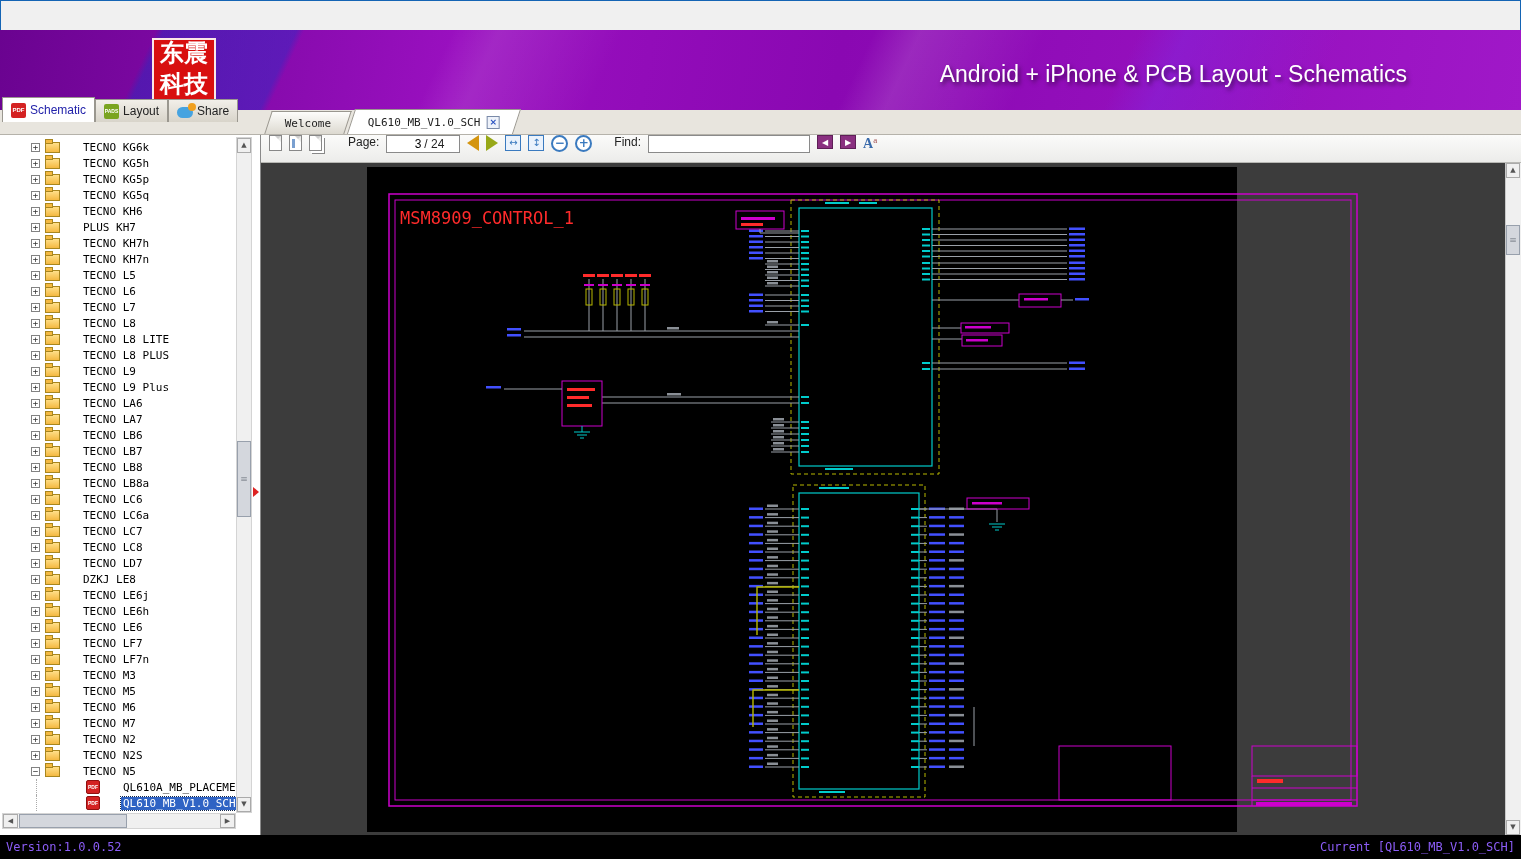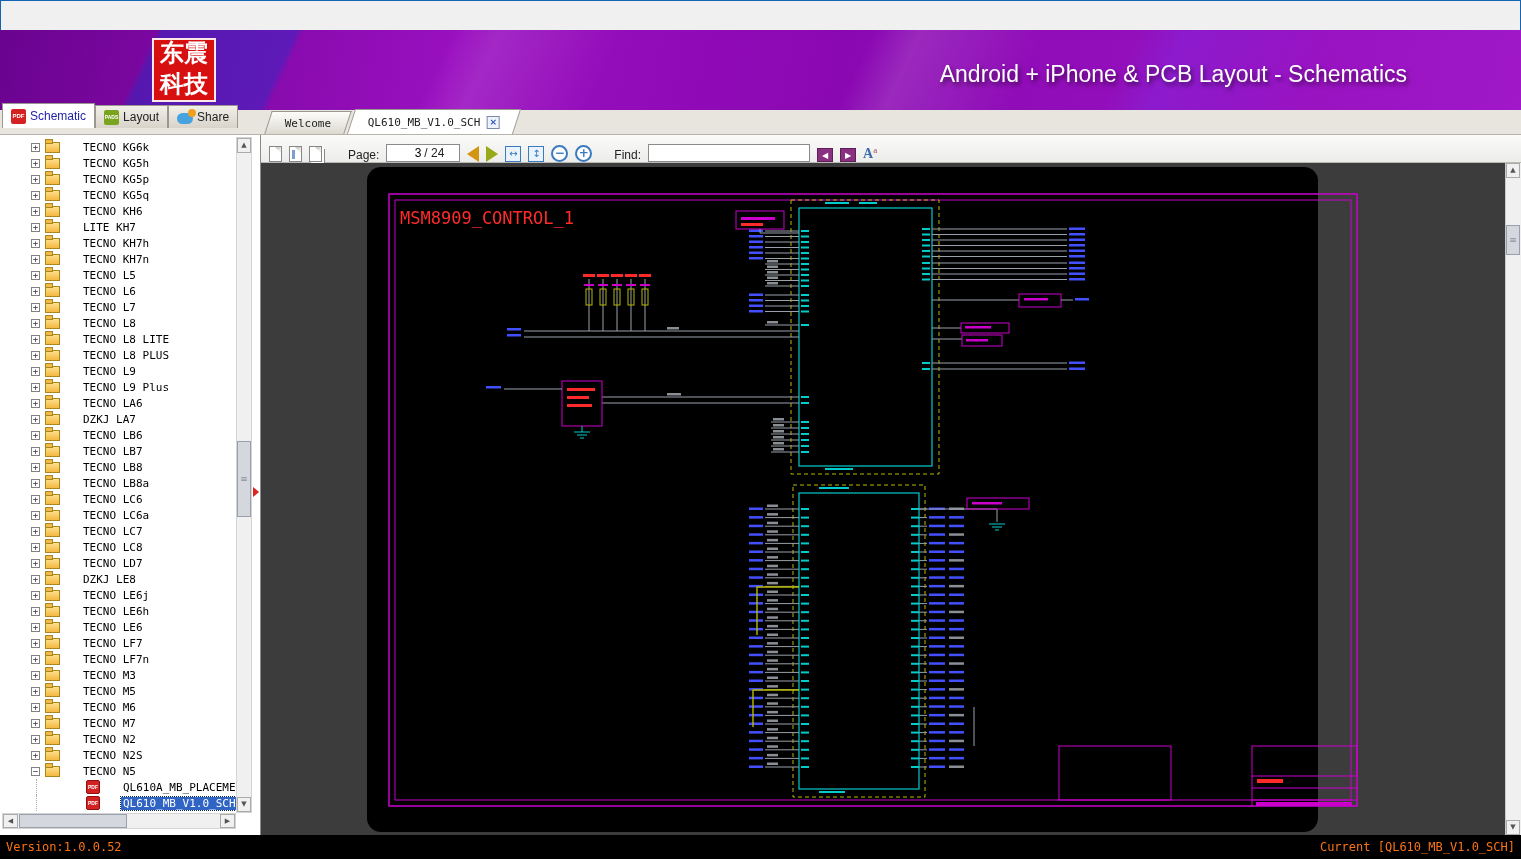--- a/index.html
+++ b/index.html
@@ -31,40 +31,40 @@
     text-align:center;font-weight:bold;font-size:24px;line-height:31px;font-family:"DejaVu Sans",sans-serif;
     box-shadow:inset 0 0 0 2px rgba(255,255,255,.9),inset 0 0 0 4px #d80f0f;}
   .logo span{display:block;}
   .brand{position:absolute;left:232px;top:50%;transform:translateY(-50%);font-size:37px;font-weight:bold;color:#fff;
     letter-spacing:1px;text-shadow:2px 3px 4px rgba(0,0,0,.55);}
   .tagline{position:absolute;right:114px;top:50%;transform:translateY(-50%);font-size:23px;color:#fff;
     text-shadow:2px 3px 4px rgba(0,0,0,.55);}
 
   
   .tabsrow{position:absolute;left:0;top:110px;width:100%;height:25px;background:#e8e5de;border-bottom:1px solid #b5b2aa;}
-  .tooltabs{position:absolute;left:2px;bottom:6px;display:flex;align-items:flex-end;}
+  .tooltabs{position:absolute;left:2px;bottom:12px;display:flex;align-items:flex-end;}
   .ttab{display:flex;align-items:center;gap:4px;padding:0 8px;height:23px;border:1px solid #9a978f;border-bottom:none;
     background:linear-gradient(#f2efe9,#d8d4ca);font-size:12px;color:#222;cursor:default;}
   .ttab.active{background:#fff;height:25px;color:#2222aa;}
   .ico-pdf{display:inline-block;width:15px;height:15px;background:#d42222;color:#fff;font:bold 6px/15px "Liberation Sans",sans-serif;text-align:center;border-radius:2px;}
   .ico-pads{display:inline-block;width:15px;height:15px;background:#7aa420;color:#fff;font:bold 5px/15px "Liberation Sans",sans-serif;text-align:center;border-radius:2px;}
   .ico-share{display:inline-block;width:16px;height:11px;background:#46a3e0;border-radius:6px;position:relative;margin-top:2px;}
   .ico-share::after{content:"";position:absolute;right:-3px;top:-4px;width:8px;height:8px;background:#f0a020;border-radius:50%;}
   .doctabs{position:absolute;left:268px;bottom:0;display:flex;gap:3px;align-items:flex-end;}
   .dtab{position:relative;display:flex;align-items:center;gap:6px;height:23px;padding:0 16px;
     background:linear-gradient(#fdfdfb,#dcd9d0);border:1px solid #9a978f;border-bottom:none;transform:skewX(-18deg);
     font-family:"DejaVu Sans Mono",monospace;font-size:11px;color:#222;}
   .dtab>*{transform:skewX(18deg);}
   .dtab.active{background:#fff;height:25px;}
   .dclose{width:13px;height:13px;background:#eef2fa;border:1px solid #7a8aa8;color:#2a52c0;font:bold 9px/11px "DejaVu Sans",sans-serif;text-align:center;}
   .dclose::before{content:"×";}
 
   
   .toolbar{position:absolute;left:261px;top:135px;width:1260px;height:28px;background:linear-gradient(#fbfbfa,#ececea);
-    border-bottom:1px solid #b8b8b4;display:flex;align-items:flex-end;gap:7px;padding:0 8px;font-size:12px;color:#222;}
+    border-bottom:1px solid #b8b8b4;display:flex;align-items:flex-start;gap:7px;padding:0 8px;font-size:12px;color:#222;}
   .pgico{width:13px;height:16px;background:#fff;border:1px solid #888;position:relative;flex:none;}
   .pgico::before{content:"";position:absolute;right:0;top:0;border:3px solid;border-color:#cfcfcf #ececea transparent transparent;}
   .pgico.p2::after{content:"";position:absolute;left:2px;top:3px;width:3px;height:9px;background:#7aa0d0;}
   .pgico.p3{box-shadow:2px 2px 0 #fff,3px 3px 0 #888;margin-right:4px;}
   .lab{flex:none;}
   .pagebox{display:flex;align-items:center;background:#fff;border:1px solid #8a8a8a;height:18px;padding:0 4px;width:74px;flex:none;}
   .pagebox input{width:30px;border:none;outline:none;text-align:right;font:12px "Liberation Sans",sans-serif;background:transparent;padding:0;}
   .pagebox .tot{margin-left:3px;}
   .navarr{width:0;height:0;flex:none;}
   .navarr.prev{border-top:8px solid transparent;border-bottom:8px solid transparent;border-right:12px solid #d49510;}
@@ -103,27 +103,27 @@
   .vthumb::before{content:"≡";display:block;text-align:center;color:#8a8f98;font:9px/1 "DejaVu Sans",sans-serif;position:relative;top:50%;transform:translateY(-50%);}
   .tree-vscroll .vthumb{top:303px;height:76px;}
   .tree-hscroll{position:absolute;left:2px;top:678px;width:234px;height:16px;background:#f0f0f0;border:1px solid #d4d4d4;}
   .harr{position:absolute;top:0;width:15px;height:14px;background:#f0f0f0;border:1px solid #aaa;font:7px/13px "DejaVu Sans",sans-serif;text-align:center;color:#555;}
   .harr.left{left:0;} .harr.right{right:0;}
   .hthumb{position:absolute;left:16px;top:0;width:108px;height:14px;background:#d4d7dd;border:1px solid #98a0ac;}
   .split-marker{position:absolute;left:253px;top:352px;width:0;height:0;border-left:6px solid #d22;border-top:5px solid transparent;border-bottom:5px solid transparent;}
 
   
   .viewer{position:absolute;left:261px;top:163px;width:1244px;height:672px;background:#3c3c3c;overflow:hidden;}
-  .page{position:absolute;left:106px;top:4px;width:951px;height:665px;background:#000;border-radius:14px;}
+  .page{position:absolute;left:106px;top:4px;width:870px;height:665px;background:#000;}
   .page svg{display:block;}
   .main-vscroll{position:absolute;left:1505px;top:163px;width:16px;height:672px;background:#f0f0f0;border-left:1px solid #c8c8c8;}
   .main-vscroll .vthumb{top:62px;height:30px;}
 
   
-  .statusbar{position:absolute;left:0;top:835px;width:100%;height:24px;background:#000;color:#f97316;
+  .statusbar{position:absolute;left:0;top:835px;width:100%;height:24px;background:#000;color:#8b5cf6;
     font-family:"DejaVu Sans Mono",monospace;font-size:12px;display:flex;align-items:center;justify-content:space-between;padding:0 6px;}
 </style>
 </head>
 <body>
 
 <div class="window">
 
 
   <div class="banner">
     <div class="logo">
@@ -206,21 +206,21 @@
           <span class="tlabel">TECNO KG5q</span>
         </div>
         <div class="trow">
           <span class="ebox">+</span>
           <span class="fico"></span>
           <span class="tlabel">TECNO KH6</span>
         </div>
         <div class="trow">
           <span class="ebox">+</span>
           <span class="fico"></span>
-          <span class="tlabel">LITE KH7</span>
+          <span class="tlabel">PLUS KH7</span>
         </div>
         <div class="trow">
           <span class="ebox">+</span>
           <span class="fico"></span>
           <span class="tlabel">TECNO KH7h</span>
         </div>
         <div class="trow">
           <span class="ebox">+</span>
           <span class="fico"></span>
           <span class="tlabel">TECNO KH7n</span>
@@ -266,21 +266,21 @@
           <span class="tlabel">TECNO L9 Plus</span>
         </div>
         <div class="trow">
           <span class="ebox">+</span>
           <span class="fico"></span>
           <span class="tlabel">TECNO LA6</span>
         </div>
         <div class="trow">
           <span class="ebox">+</span>
           <span class="fico"></span>
-          <span class="tlabel">DZKJ LA7</span>
+          <span class="tlabel">TECNO LA7</span>
         </div>
         <div class="trow">
           <span class="ebox">+</span>
           <span class="fico"></span>
           <span class="tlabel">TECNO LB6</span>
         </div>
         <div class="trow">
           <span class="ebox">+</span>
           <span class="fico"></span>
           <span class="tlabel">TECNO LB7</span>

